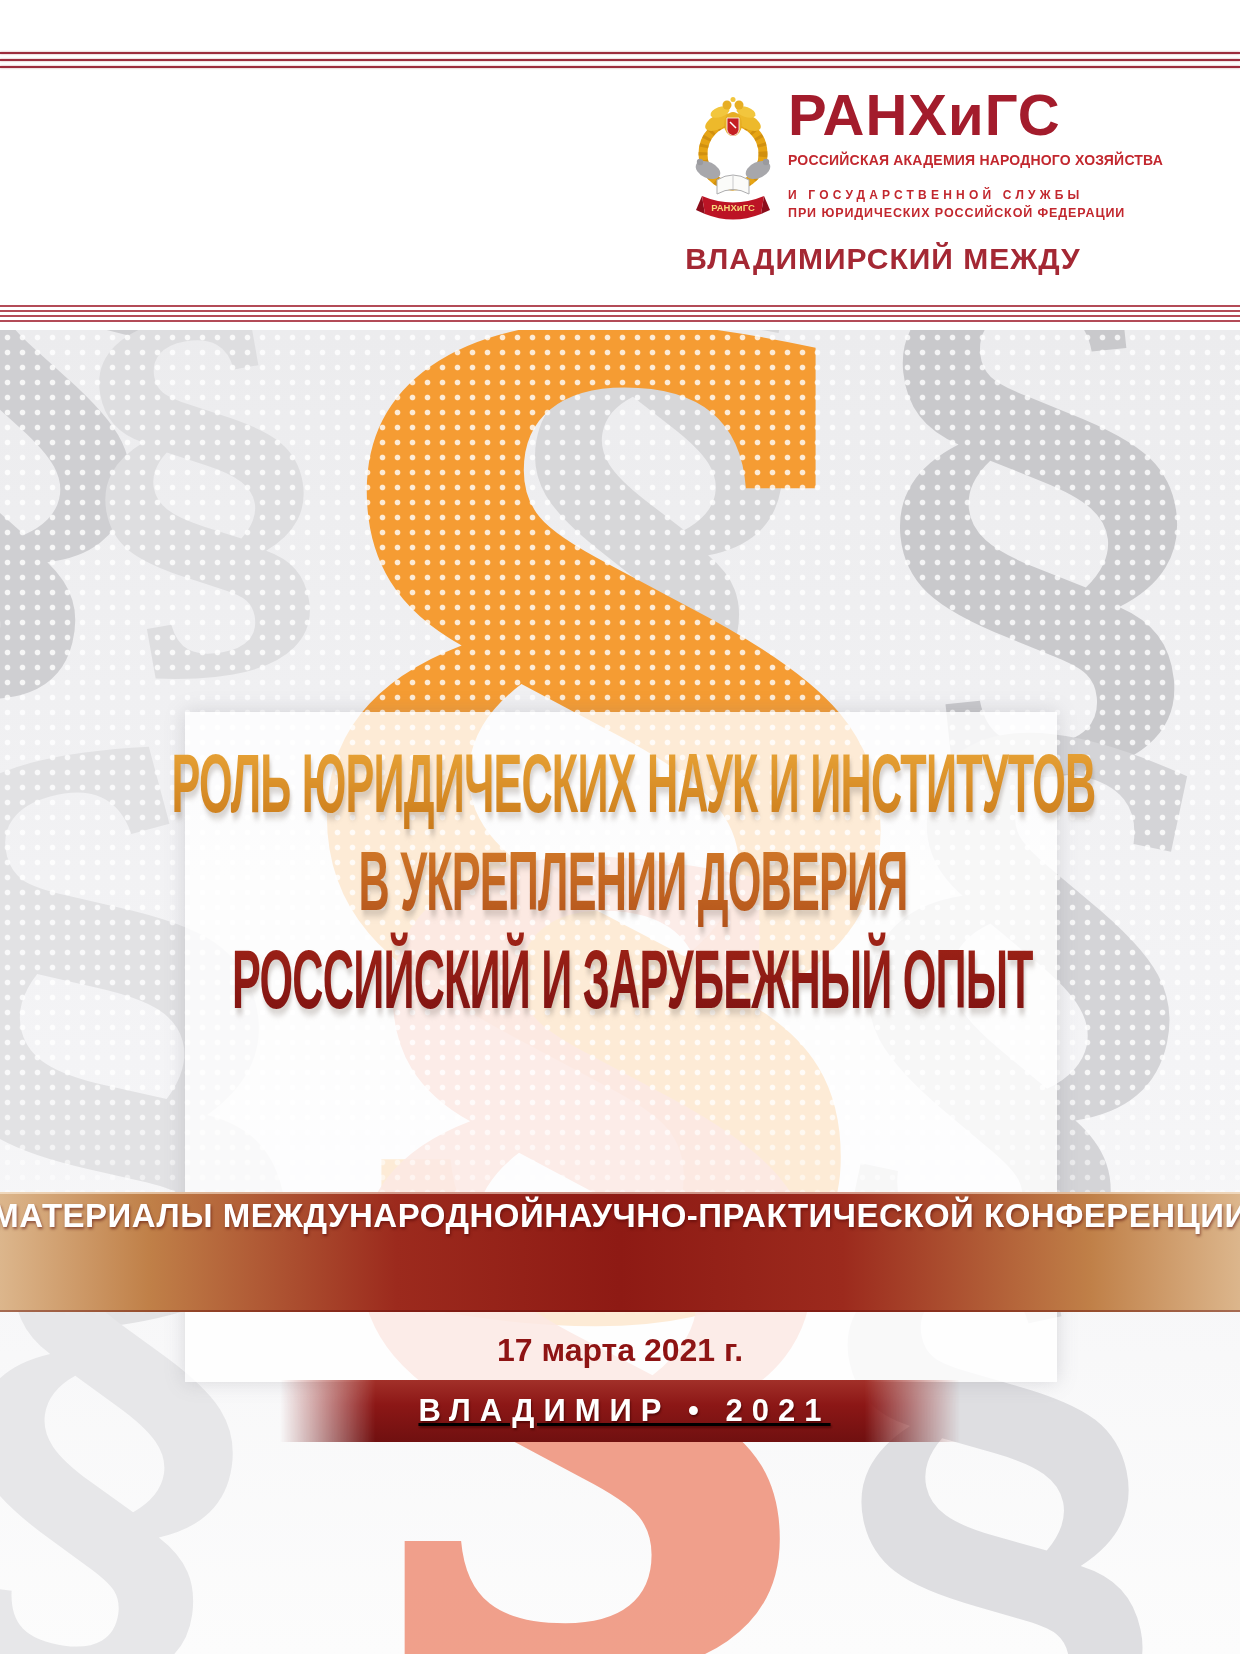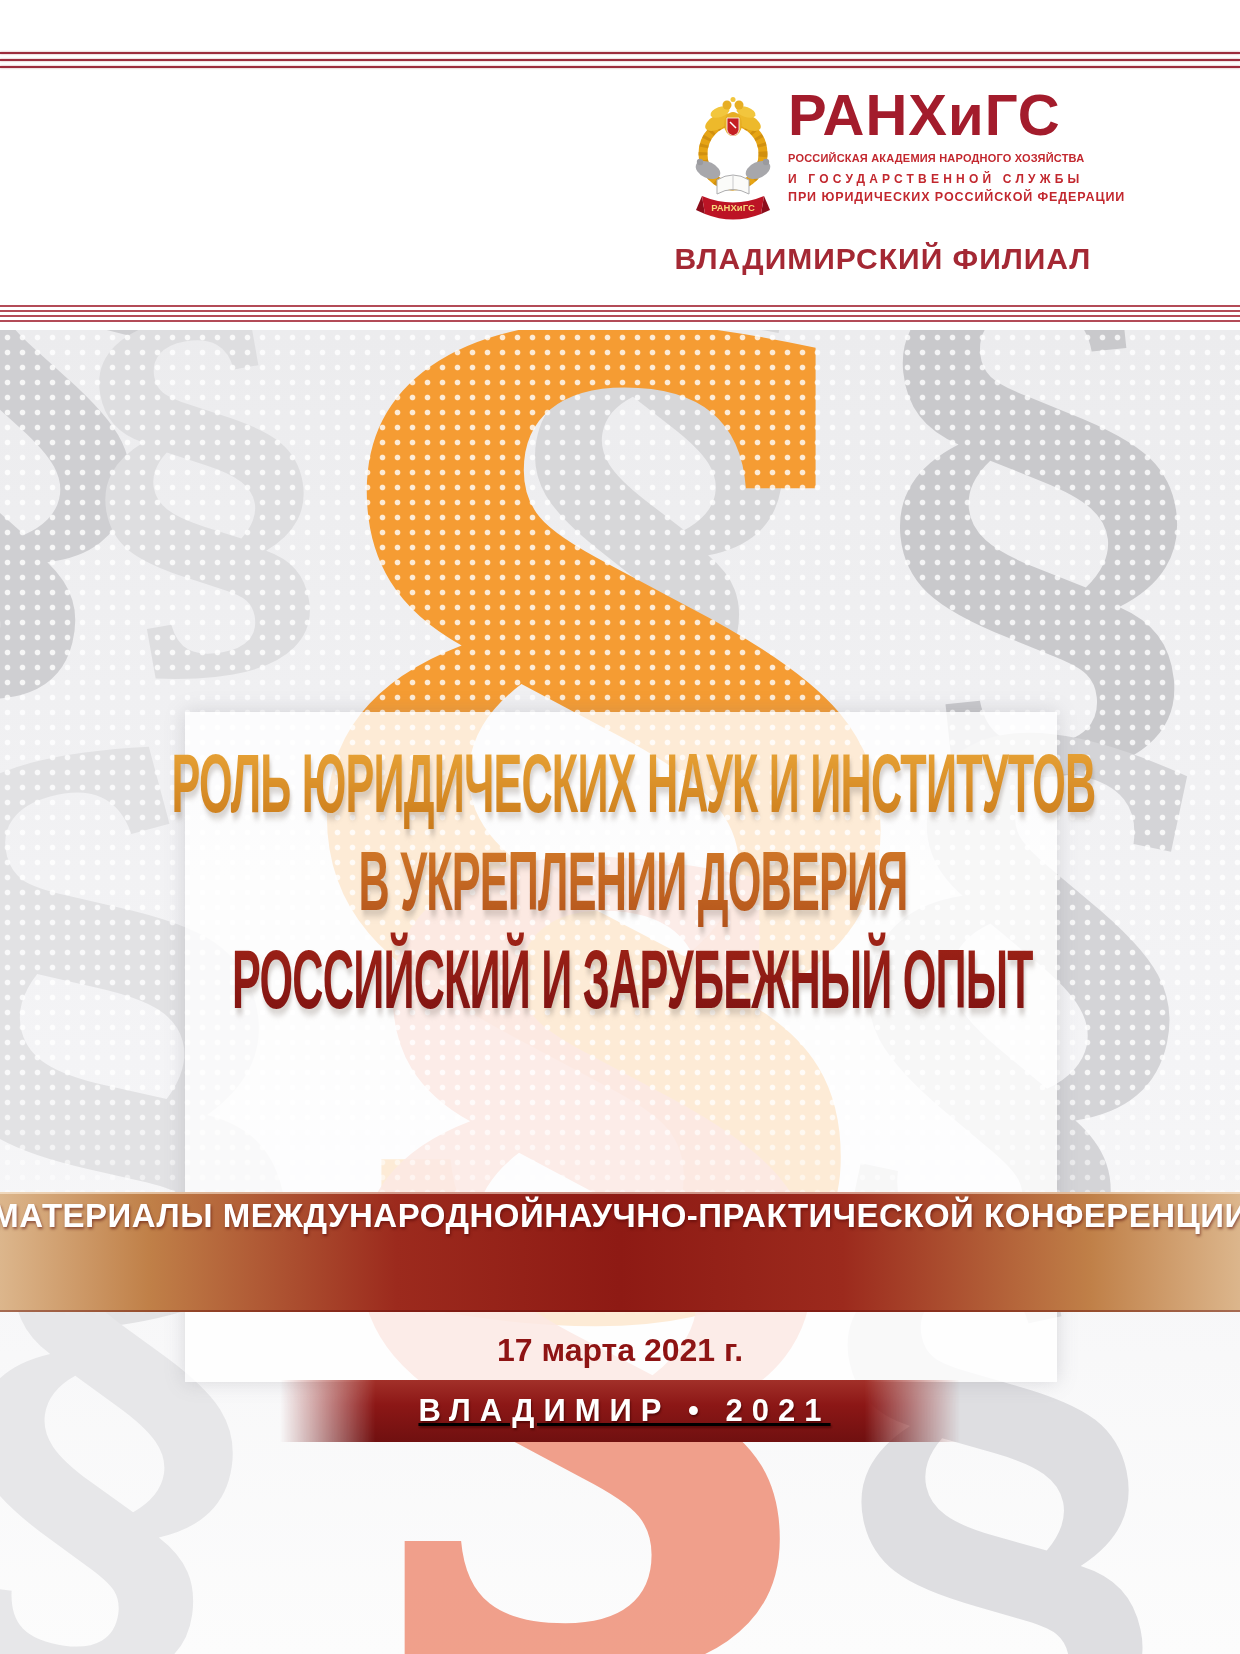--- a/index.html
+++ b/index.html
@@ -11,21 +11,21 @@
   .rules-top .rule{height:2px;background:#9c2c3c;margin-bottom:5px;box-shadow:0 0 2px rgba(156,44,60,.55);}
   .rules-mid{position:absolute;top:305px;left:0;width:100%;z-index:5;}
   .rules-mid .rule{height:2px;background:#b34b57;margin-bottom:3px;}
 
   
   .emblem{position:absolute;left:690px;top:92px;width:86px;height:128px;}
   .brand-name{position:absolute;left:788px;top:86px;font-size:58px;font-weight:bold;
               color:#a31c2c;line-height:1;letter-spacing:1px;}
   .brand-sub{position:absolute;left:788px;top:152px;width:284px;color:#c2272e;font-weight:bold;}
   .brand-sub div{white-space:nowrap;}
-  .bs1{font-size:11px;letter-spacing:.2px;margin-bottom:8px;}
+  .bs1{font-size:14px;letter-spacing:.2px;margin-bottom:20px;}
   .bs2{font-size:12px;letter-spacing:4.2px;margin-bottom:4px;}
   .bs3{font-size:12.5px;letter-spacing:.9px;}
   .branch{position:absolute;left:648px;top:242px;width:470px;text-align:center;
           font-size:30px;font-weight:bold;color:#a42834;letter-spacing:1px;}
 
   
   .art{position:absolute;top:330px;left:0;width:1240px;height:1324px;overflow:hidden;
        background:linear-gradient(180deg,#ececee 0%,#f4f4f6 55%,#fcfcfc 100%);}
   .para{position:absolute;font-family:"DejaVu Serif",serif;font-weight:bold;line-height:1;}
   .g1{left:-140px;top:-160px;font-size:560px;color:#cfcfd2;transform:rotate(14deg);}
@@ -129,21 +129,21 @@
     </g>
   </svg>
 
   <div class="brand-name">РАНХиГС</div>
   <div class="brand-sub">
     <div class="bs1">РОССИЙСКАЯ АКАДЕМИЯ НАРОДНОГО ХОЗЯЙСТВА</div>
     <div class="bs2">И ГОСУДАРСТВЕННОЙ СЛУЖБЫ</div>
     <div class="bs3">ПРИ ЮРИДИЧЕСКИХ РОССИЙСКОЙ ФЕДЕРАЦИИ</div>
   </div>
 
-  <div class="branch">ВЛАДИМИРСКИЙ ФИЛИАЛ</div>
+  <div class="branch">ВЛАДИМИРСКИЙ МЕЖДУ</div>
 
   <div class="rules-mid">
     <div class="rule"></div>
     <div class="rule"></div>
     <div class="rule"></div>
     <div class="rule"></div>
   </div>
 
   <div class="art">
     <span class="para g1">§</span>

